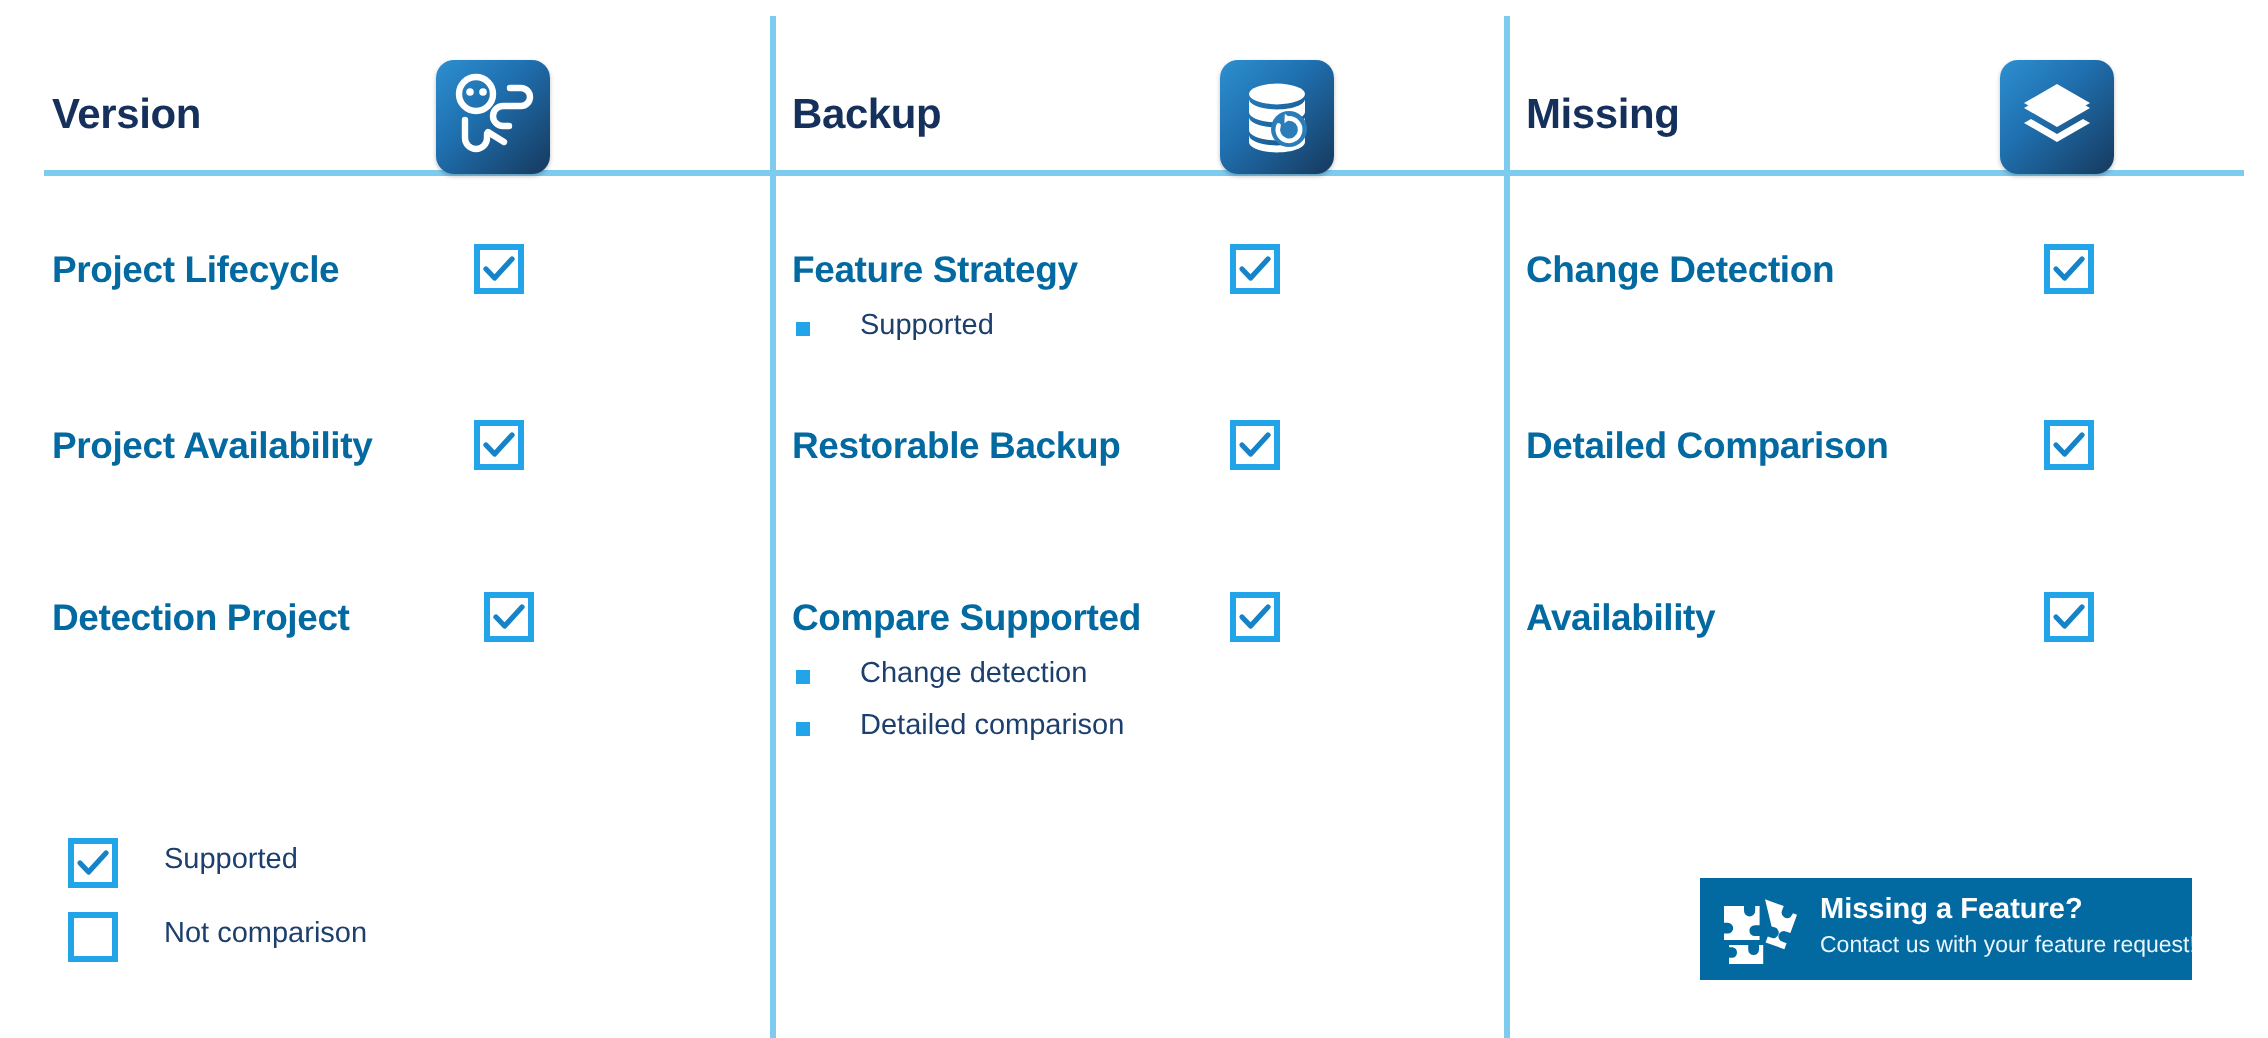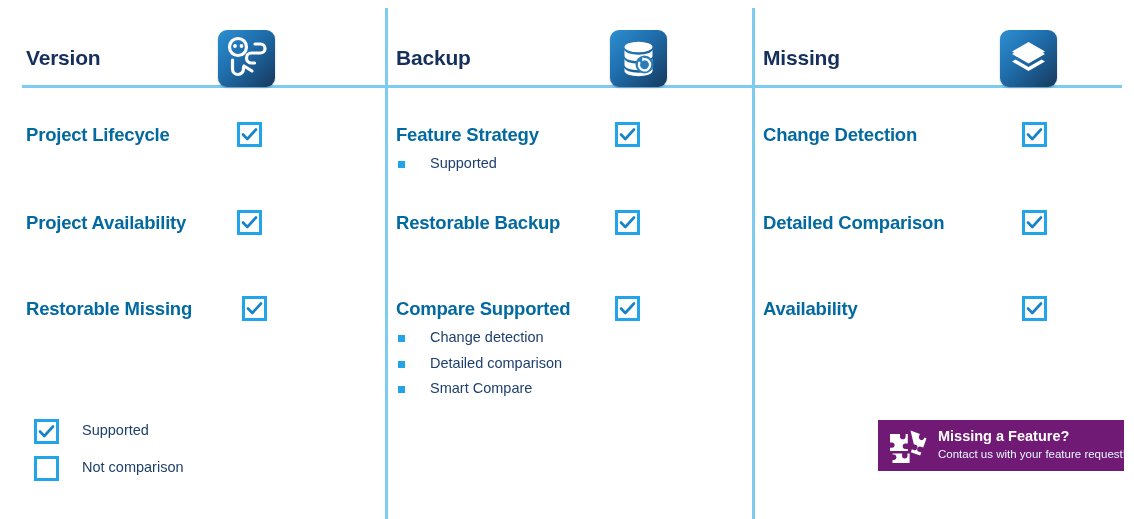--- a/index.html
+++ b/index.html
@@ -157,26 +157,25 @@
     top: 6px;
     font-size: 14.5px;
     color: #1d3f6e;
     white-space: nowrap;
   }
 
   
   #cta {
     position: absolute;
     left: 850px;
-    top: 420px;
+    top: 439px;
     width: 246px;
     height: 51px;
-    background: #701a75;
+    background: #0369a1;
     overflow: hidden;
-    margin-left: 28px;
   }
   #cta .puzzle {
     position: absolute;
     left: 9px;
     top: 6px;
     width: 40px;
     height: 40px;
   }
   #cta .puzzle svg { display: block; width: 40px; height: 40px; }
   #cta .cta-title {
@@ -235,21 +234,21 @@
     <div class="feature" style="left:26px; top:196px;">
       <div class="fname">Project Availability</div>
       <div class="cbox" style="left:211px; top:-2px;">
         <svg viewBox="0 0 19 19" xmlns="http://www.w3.org/2000/svg">
             <path d="M3 9.5 L7.3 14 L16 4.5" fill="none" stroke="#1683c8" stroke-width="2.6" stroke-linecap="round" stroke-linejoin="round"></path>
           </svg>
       </div>
     </div>
 
     <div class="feature" style="left:26px; top:282px;">
-      <div class="fname">Restorable Missing</div>
+      <div class="fname">Detection Project</div>
       <div class="cbox" style="left:216px; top:-2px;">
         <svg viewBox="0 0 19 19" xmlns="http://www.w3.org/2000/svg">
             <path d="M3 9.5 L7.3 14 L16 4.5" fill="none" stroke="#1683c8" stroke-width="2.6" stroke-linecap="round" stroke-linejoin="round"></path>
           </svg>
       </div>
     </div>
   </div>
 
   <div class="col c2">
     <div class="col-header">
@@ -295,21 +294,20 @@
     <div class="feature" style="left:8px; top:282px;">
       <div class="fname">Compare Supported</div>
       <div class="cbox" style="left:219px; top:-2px;">
         <svg viewBox="0 0 19 19" xmlns="http://www.w3.org/2000/svg">
             <path d="M3 9.5 L7.3 14 L16 4.5" fill="none" stroke="#1683c8" stroke-width="2.6" stroke-linecap="round" stroke-linejoin="round"></path>
           </svg>
       </div>
       <ul class="sublist">
         <li><span class="bullet"></span><span>Change detection</span></li>
         <li><span class="bullet"></span><span>Detailed comparison</span></li>
-        <li><span class="bullet"></span><span>Smart Compare</span></li>
       </ul>
     </div>
   </div>
 
   <div class="col c3">
     <div class="col-header">
       <div class="col-title">Missing</div>
       <div class="tile">
         <svg viewBox="0 0 57 57" xmlns="http://www.w3.org/2000/svg">
           <g fill="#ffffff">

